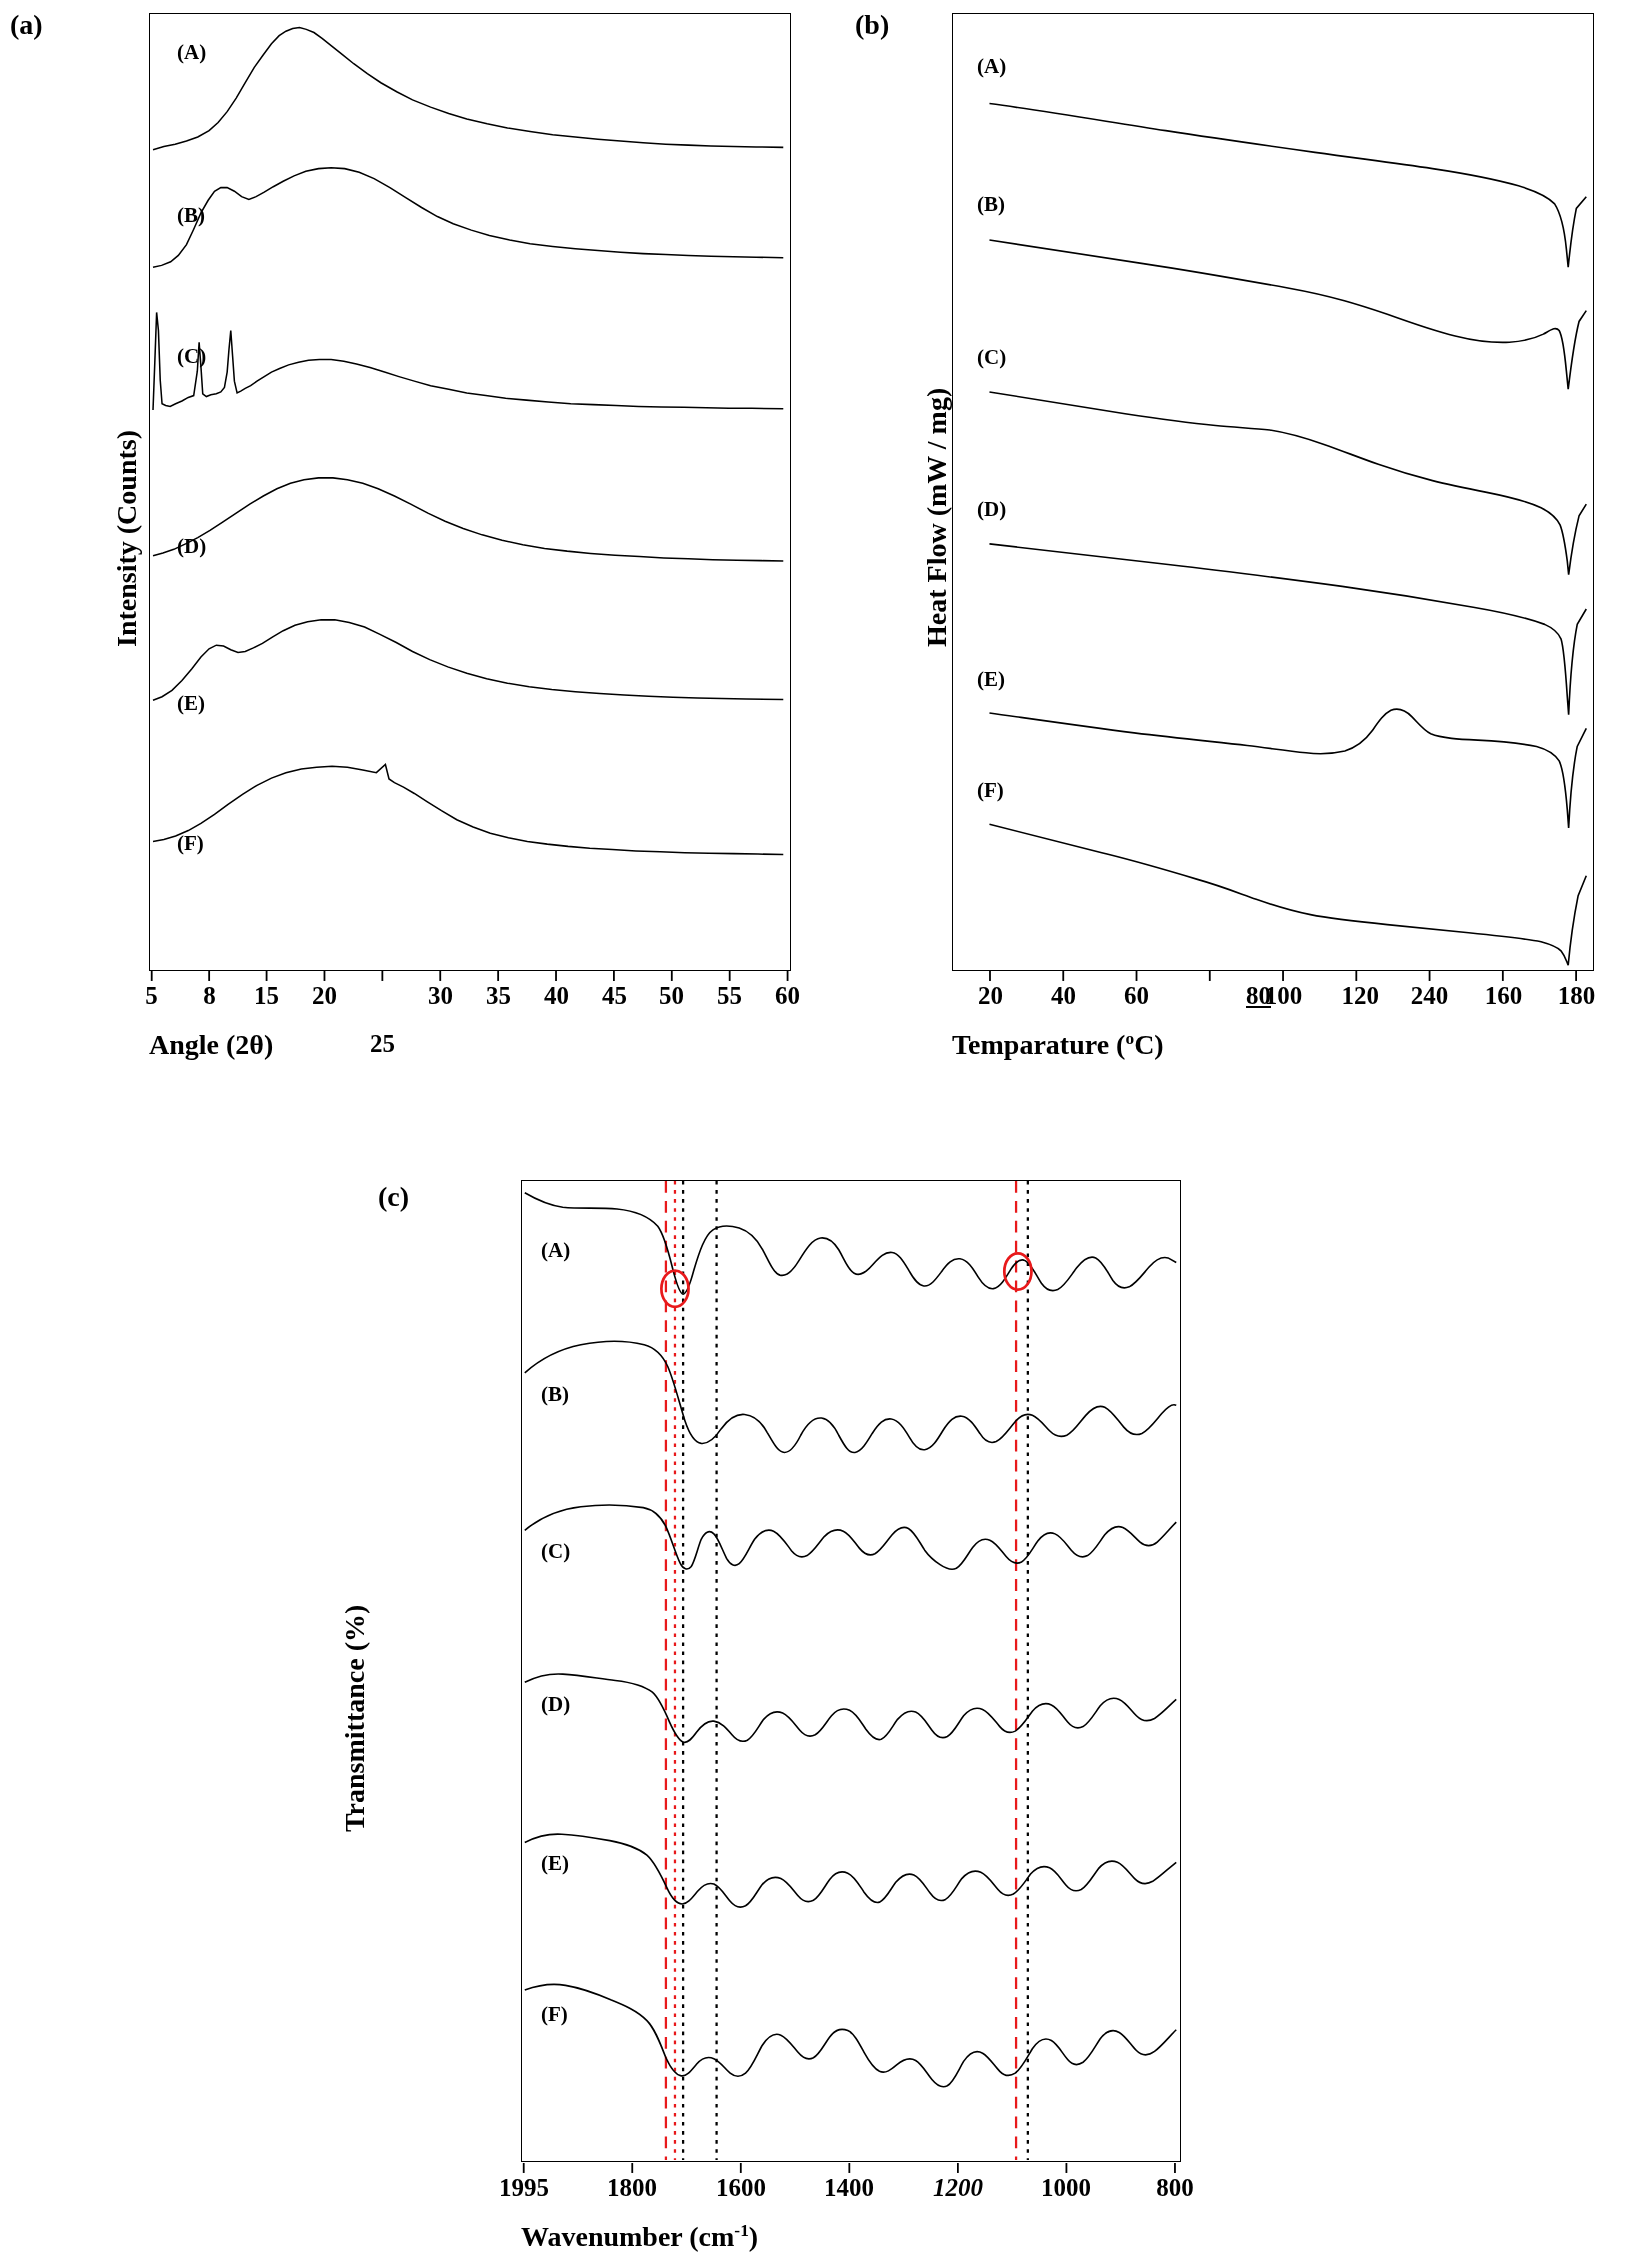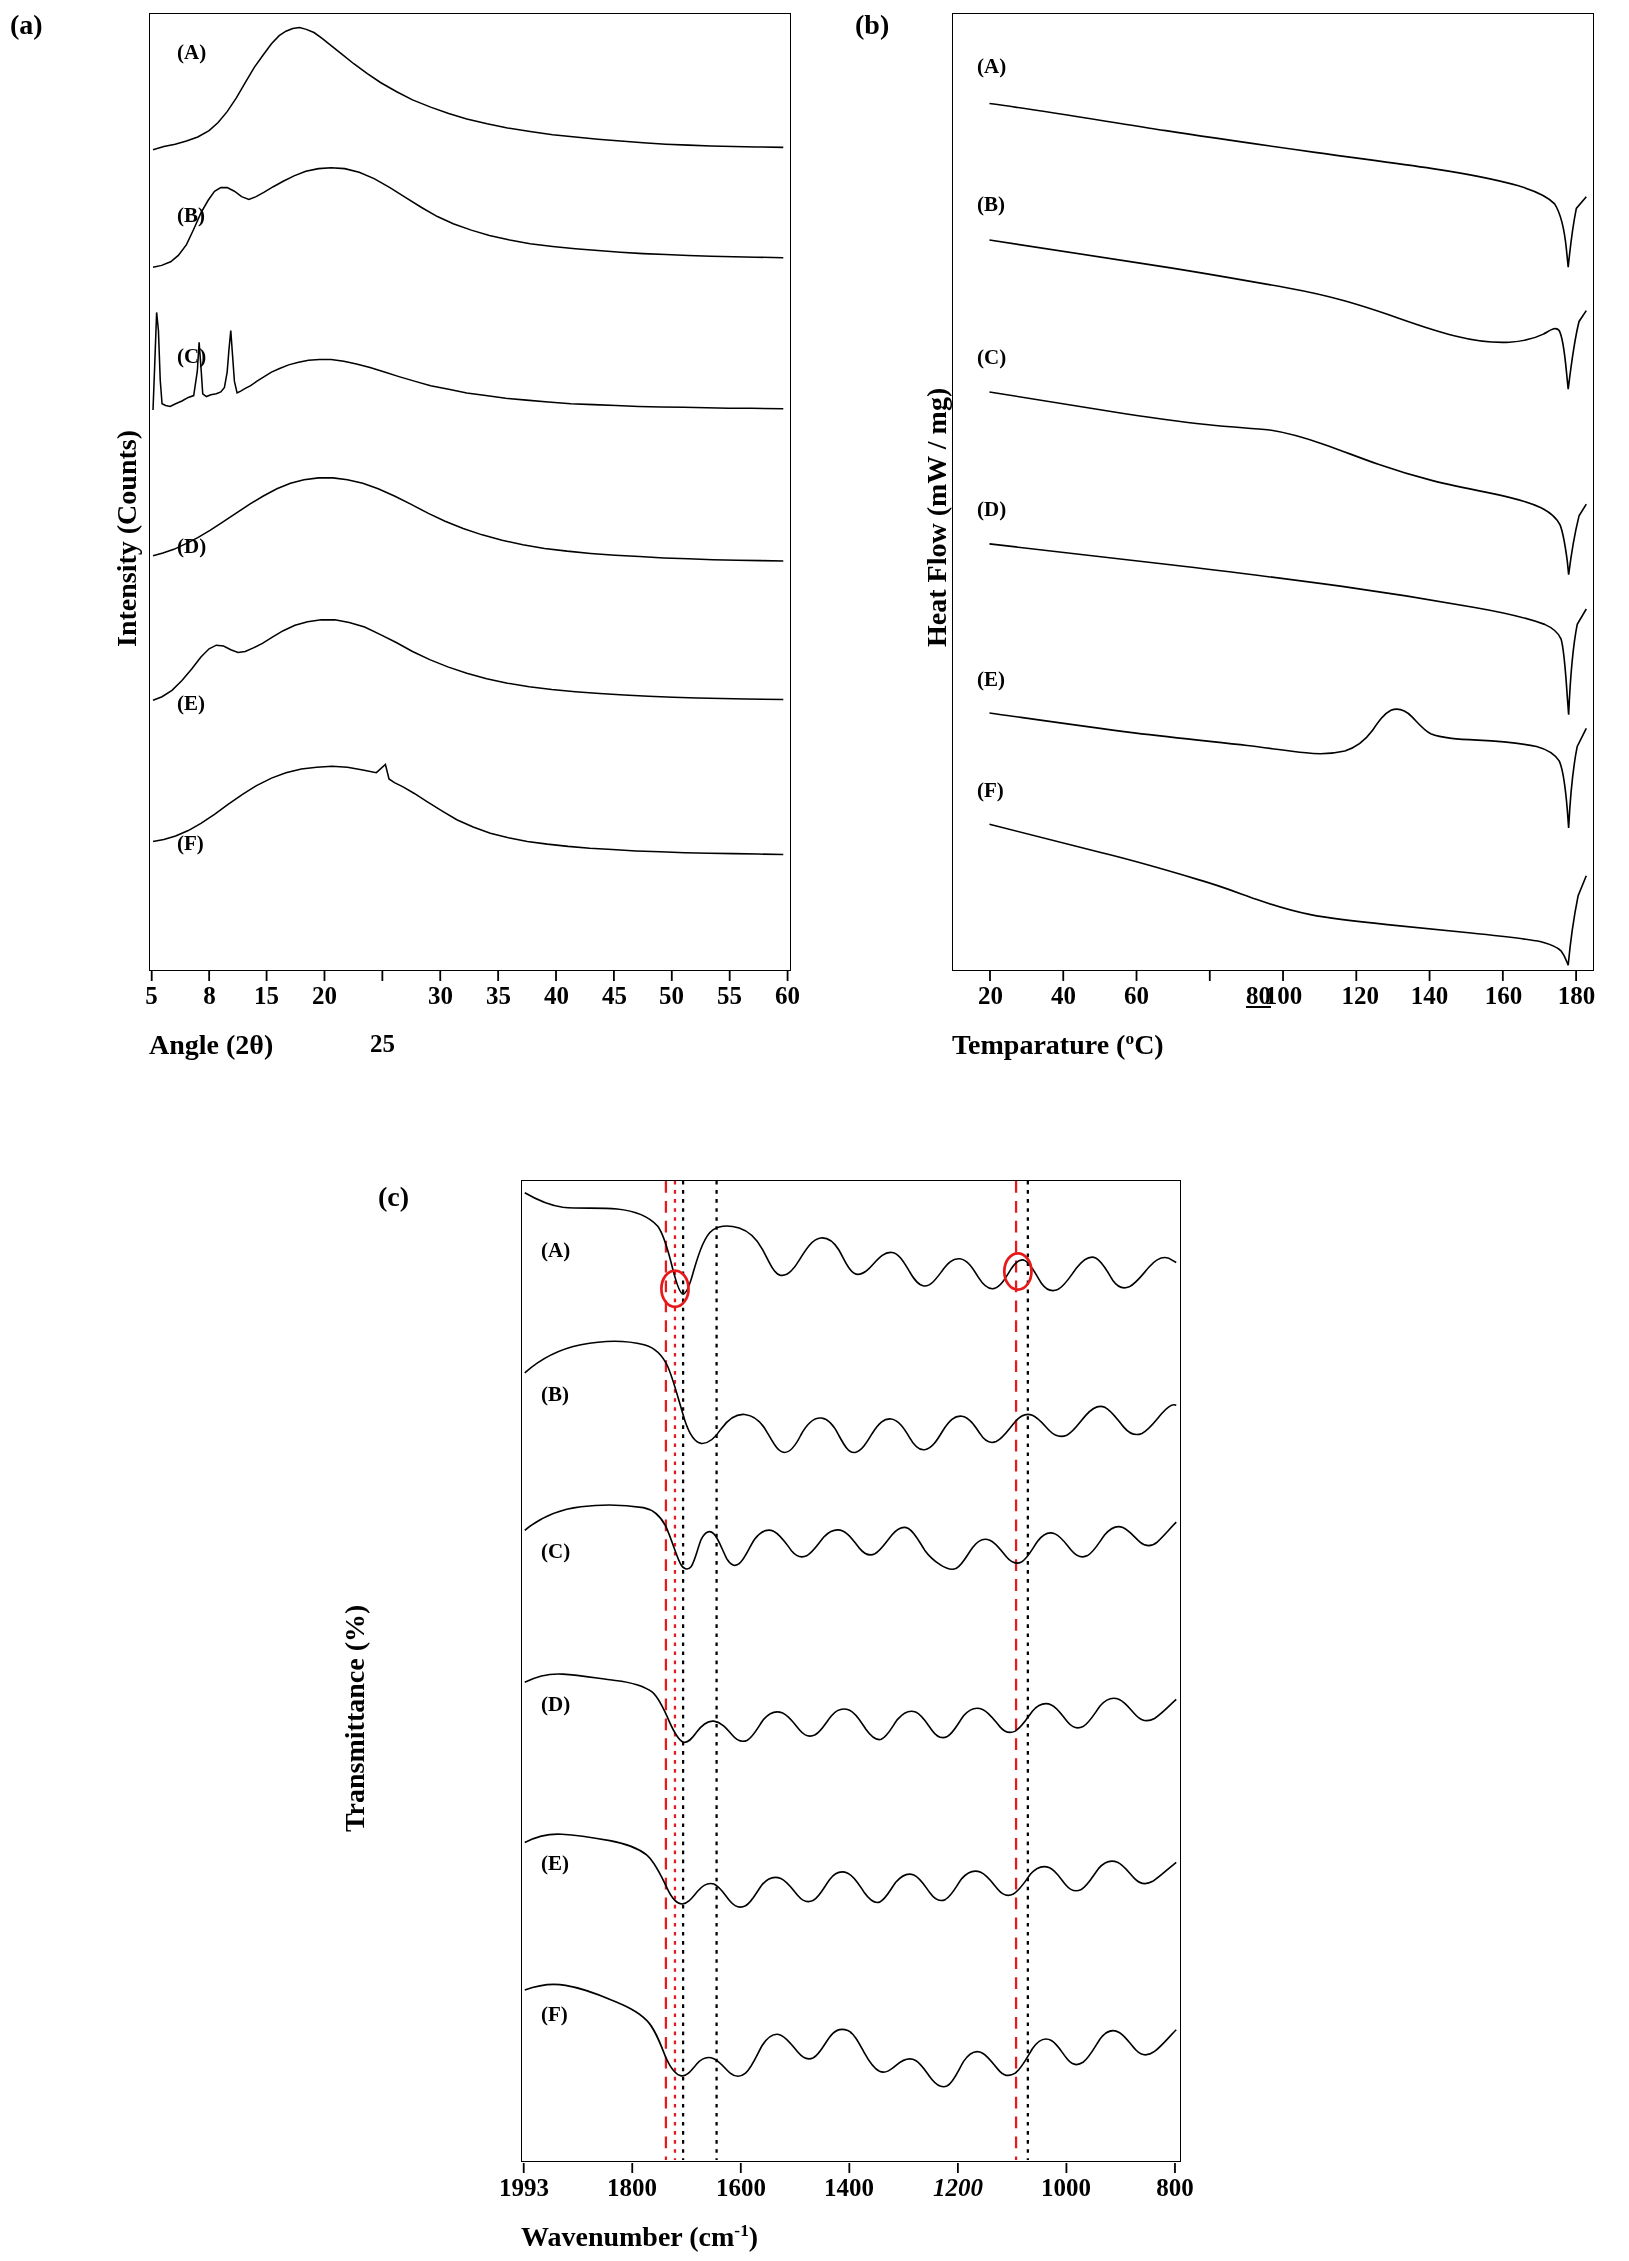--- a/index.html
+++ b/index.html
@@ -162,21 +162,21 @@
     <line x1="1218" y1="0" x2="1218" y2="22"></line>
   <line x1="1380" y1="0" x2="1380" y2="22"></line>
 </svg>
 
 <div class="tick-label" style="left:968px; top:982px; width:45px;">20</div>
 <div class="tick-label" style="left:1041px; top:982px; width:45px;">40</div>
 <div class="tick-label" style="left:1114px; top:982px; width:45px;">60</div>
 <div class="tick-label" style="left:1236px; top:982px; width:45px;text-decoration:underline;">80</div>
 <div class="tick-label" style="left:1261px; top:982px; width:45px;">100</div>
 <div class="tick-label" style="left:1334px; top:982px; width:45px;text-align:right;">120</div>
-<div class="tick-label" style="left:1407px; top:982px; width:45px;">140</div>
+<div class="tick-label" style="left:1407px; top:982px; width:45px;">240</div>
 <div class="tick-label" style="left:1481px; top:982px; width:45px;">160</div>
 <div class="tick-label" style="left:1554px; top:982px; width:45px;">180</div>
 
 <div class="axis-title" style="position:absolute; left:952px; top:1029px; width:642px;">
   <span>Temparature (</span><sup>o</sup><span>C)</span>
 </div>
 
 <div class="panel-label" style="position:absolute; left:378px; top:1181px;">(c)</div>
 
 <div class="vrot" style="left:339px; top:1832px;">Transmittance (%)</div>
@@ -218,21 +218,21 @@
 <svg style="position:absolute; left:521px; top:2163px;" width="663" height="11.8" class="tickmarks" viewBox="0 0 1466 26">
   <line x1="6" y1="0" x2="6" y2="22"></line>
     <line x1="246" y1="0" x2="246" y2="22"></line>
   <line x1="486" y1="0" x2="486" y2="22"></line>
     <line x1="726" y1="0" x2="726" y2="22"></line>
   <line x1="966" y1="0" x2="966" y2="22"></line>
     <line x1="1206" y1="0" x2="1206" y2="22"></line>
   <line x1="1446" y1="0" x2="1446" y2="22"></line>
 </svg>
 
-<div class="tick-label" style="left:488px; top:2174px; width:72px;">1993</div>
+<div class="tick-label" style="left:488px; top:2174px; width:72px;">1995</div>
 <div class="tick-label" style="left:596px; top:2174px; width:72px;">1800</div>
 <div class="tick-label" style="left:705px; top:2174px; width:72px;">1600</div>
 <div class="tick-label" style="left:813px; top:2174px; width:72px;">1400</div>
 <div class="tick-label" style="left:922px; top:2174px; width:72px;font-style:italic;">1200</div>
 <div class="tick-label" style="left:1030px; top:2174px; width:72px;">1000</div>
 <div class="tick-label" style="left:1139px; top:2174px; width:72px;">800</div>
 
 <div class="axis-title" style="position:absolute; left:521px; top:2221px; width:660px;">
   <span>Wavenumber (cm</span><sup>-1</sup><span>)</span>
 </div>

